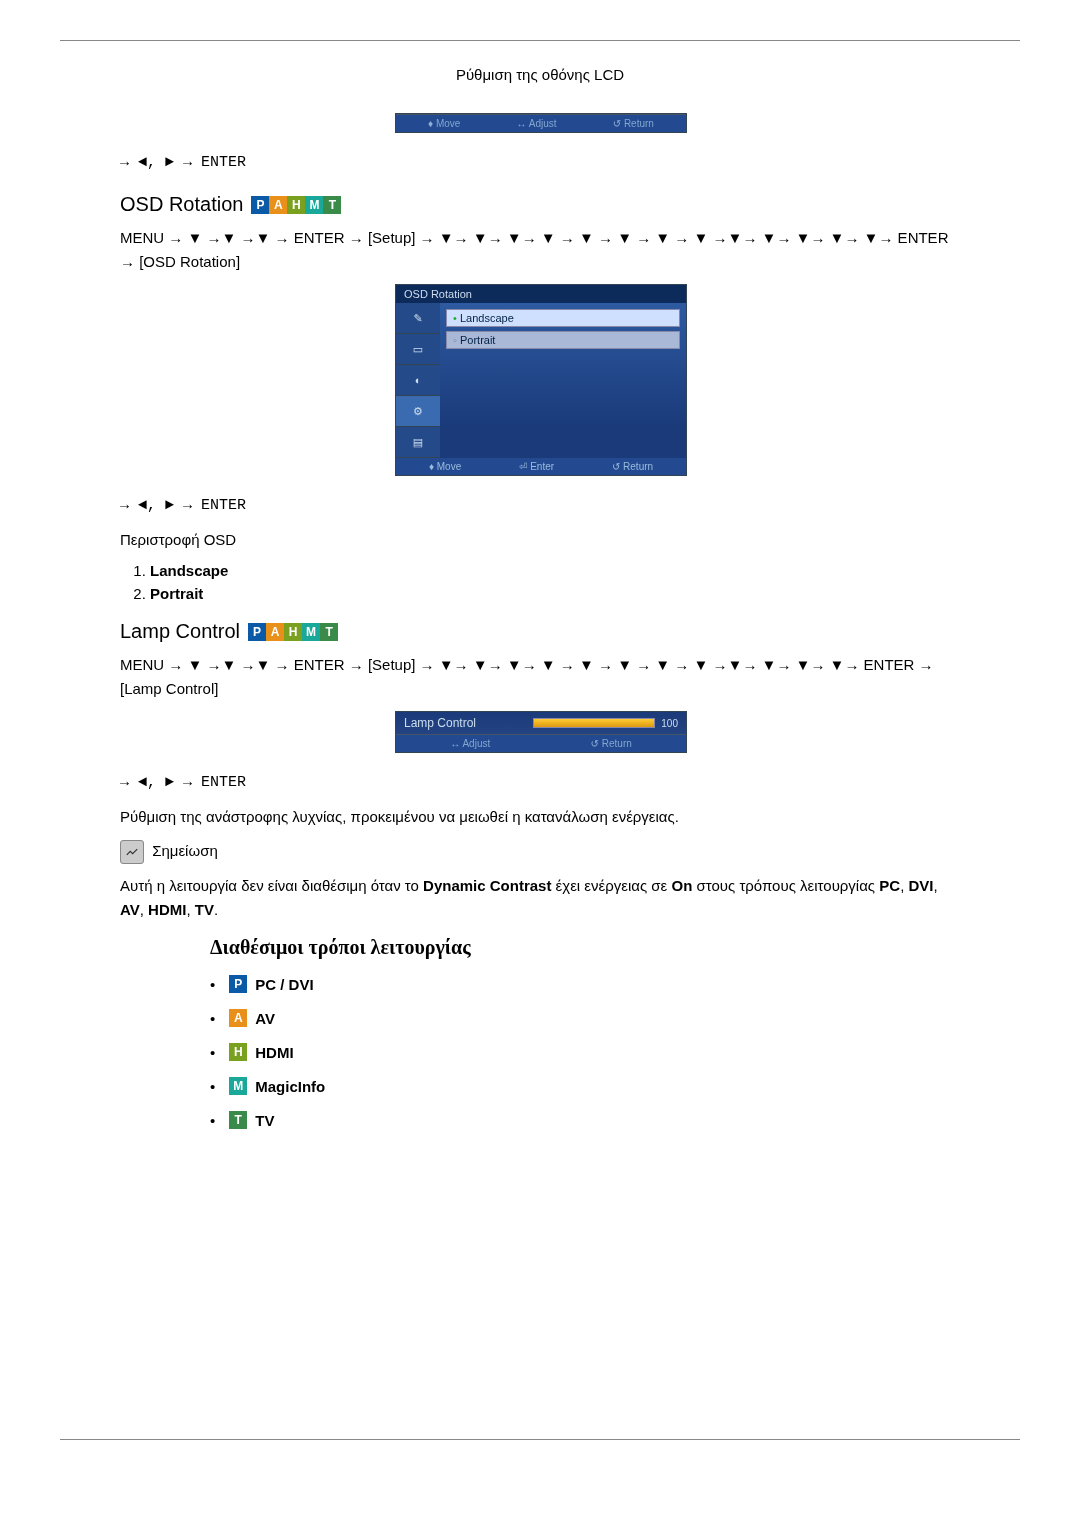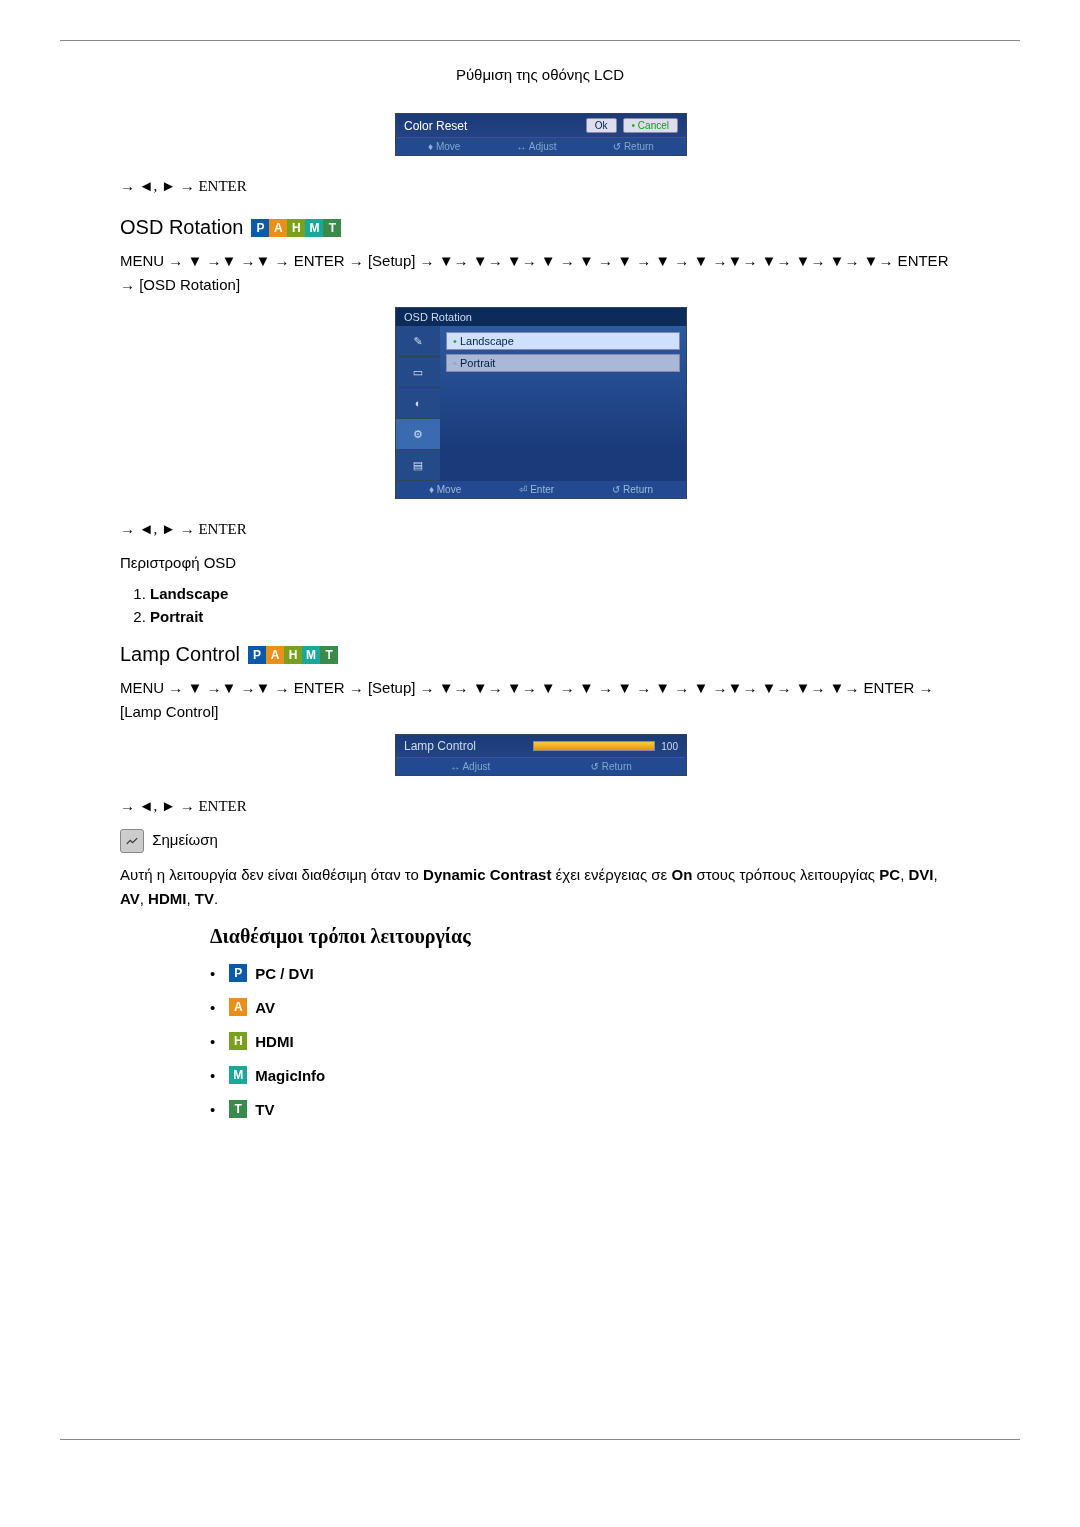--- a/index.html
+++ b/index.html
@@ -131,21 +131,21 @@
     font-weight: bold;
     color: #fff;
   }
   .badge-P { background: #0a5aa8; }
   .badge-A { background: #e8901a; }
   .badge-H { background: #7aa020; }
   .badge-M { background: #1aa89a; }
   .badge-T { background: #3a8a4a; }
   .indent { margin-left: 90px; margin-right: 20px; }
   .text-line { margin: 10px 0; line-height: 1.6; }
-  .nav-arrows { font-family: Liberation Serif, serif; }
+  .nav-arrows { font-family: Liberation Mono, monospace; }
   ol.opts { margin: 6px 0 18px 10px; padding-left: 20px; }
   ol.opts li { margin: 6px 0; }
   ol.opts li span.b { font-weight: bold; }
   .note-icon {
     display: inline-flex;
     width: 22px;
     height: 22px;
     background: #ccc;
     border: 1px solid #888;
     border-radius: 3px;
@@ -170,25 +170,20 @@
 </style>
 </head>
 <body>
 
 <div class="page">
 
   <div class="page-title">Ρύθμιση της οθόνης LCD</div>
 
   <div class="osd-screenshot" style="width:290px;">
     <div class="osd-box">
-      <div class="osd-row">
-        <span class="osd-label">Color Reset</span>
-        <span class="osd-btn">Ok</span>
-        <span class="osd-btn cancel"><span class="bullet-dot"></span><span>Cancel</span></span>
-      </div>
       <div class="osd-footer">
         <span>♦ <span>Move</span></span>
         <span>↔ <span>Adjust</span></span>
         <span>↺ <span>Return</span></span>
       </div>
     </div>
   </div>
 
   <div class="indent text-line nav-arrows">→ ◄, ► → ENTER</div>
 
@@ -264,20 +259,21 @@
         <span style="color:#cde; margin-left:6px; font-size:10px;">100</span>
       </div>
       <div class="osd-footer">
         <span>↔ <span>Adjust</span></span>
         <span>↺ <span>Return</span></span>
       </div>
     </div>
   </div>
 
   <div class="indent text-line nav-arrows">→ ◄, ► → ENTER</div>
+  <div class="indent text-line">Ρύθμιση της ανάστροφης λυχνίας, προκειμένου να μειωθεί η κατανάλωση ενέργειας.</div>
 
   <div class="indent text-line">
     <span class="note-icon">
       <svg viewBox="0 0 24 24">
           <path d="M3 17l6-6 4 4 8-8" stroke="#333" stroke-width="2" fill="none"></path>
         </svg>
     </span>
     <span class="note-label">Σημείωση</span>
   </div>
 

